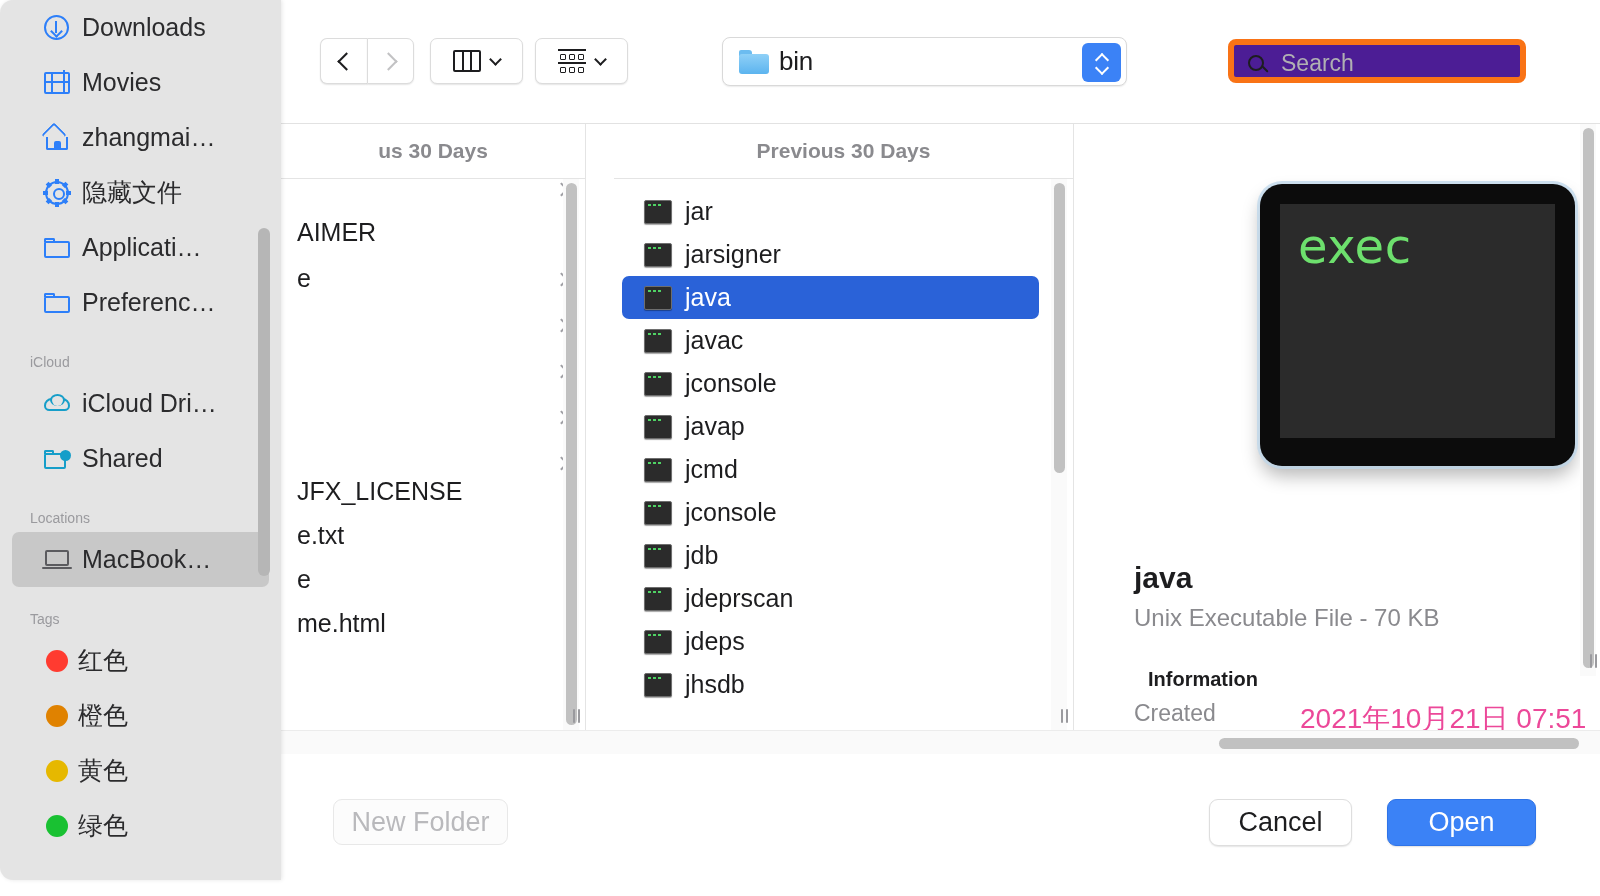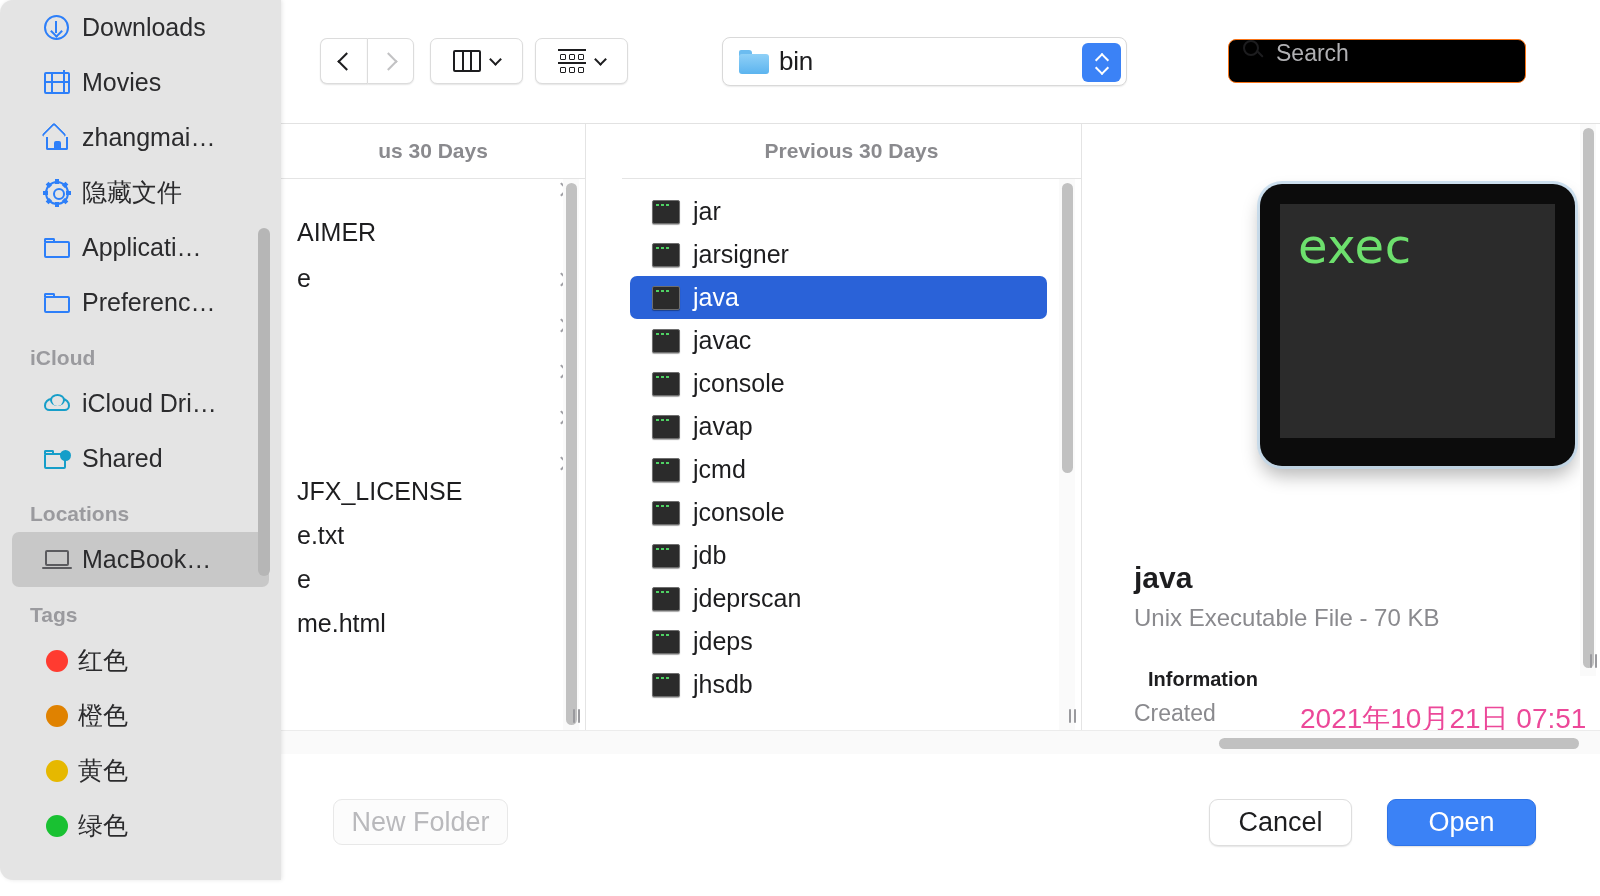--- a/index.html
+++ b/index.html
@@ -107,22 +107,22 @@
     width: 8px; height: 8px; border-style: solid; border-color: #fff;
     border-width: 2.2px 2.2px 0 0;
   }
   .step-up::before { transform: rotate(-45deg); }
   .step-dn::before { transform: rotate(135deg); top: -2px; }
 
   
   #search-field {
     position: absolute; left: 947px; top: 39px;
     width: 298px; height: 44px;
-    background: #000000; border: 1px solid #f97316; border-radius: 8px;
-    display: flex; align-items: flex-start;
+    background: #4c1d95; border: 6px solid #f97316; border-radius: 8px;
+    display: flex; align-items: flex-end;
   }
   #search-icon-wrap { margin-left: 14px; width: 22px; height: 22px; position: relative; }
   #search-icon-wrap .lens {
     position: absolute; left: 0; top: 0; width: 16px; height: 16px;
     border: 2.3px solid #1d1d1f; border-radius: 50%;
   }
   #search-icon-wrap .handle {
     position: absolute; left: 13px; top: 13px; width: 8px; height: 2.4px;
     background: #1d1d1f; transform: rotate(45deg); border-radius: 2px;
   }
@@ -135,21 +135,21 @@
     background: #ffffff;
     border-top: 1px solid #e2e2e2;
     overflow: hidden;
   }
   .column {
     position: absolute; top: 0; height: 607px;
     background: #ffffff;
     border-right: 1px solid #e4e4e4;
   }
   #col1 { left: 0;   width: 305px; }
-  #col2 { left: 341px; width: 460px; }
+  #col2 { left: 333px; width: 460px; }
   #col3 { left: 819px; width: 500px; border-right: none; }
 
   .col-header {
     height: 55px; border-bottom: 1px solid #e4e4e4;
     display: flex; align-items: center; justify-content: center;
     font-size: 21px; font-weight: bold; color: #8a8a8e;
     background: #ffffff;
   }
   .col-body { position: relative; height: 552px; overflow: hidden; }
 
@@ -297,21 +297,21 @@
   .sb-item {
     height: 55px; display: flex; align-items: center;
     padding-left: 30px; margin: 0 12px;
     border-radius: 7px; cursor: default;
   }
   .sb-item.active { background: #c8c8c8; }
   .sb-label {
     margin-left: 10px; font-size: 25px; color: #2b2b2d; white-space: nowrap;
   }
   .sb-heading {
-    font-size: 21px; font-weight: bold; color: #9a9a9e;
+    font-size: 14px; font-weight: normal; color: #9a9a9e;
     padding-left: 30px; height: 46px; display: flex; align-items: flex-end;
     padding-bottom: 6px;
     text-align: right;
   }
   .sb-ico { width: 30px; height: 28px; flex: none; position: relative; }
 
   
   .ico-download .circ {
     position: absolute; left: 2px; top: 1px; width: 25px; height: 25px;
     border: 2.2px solid #2d7ff9; border-radius: 50%;

